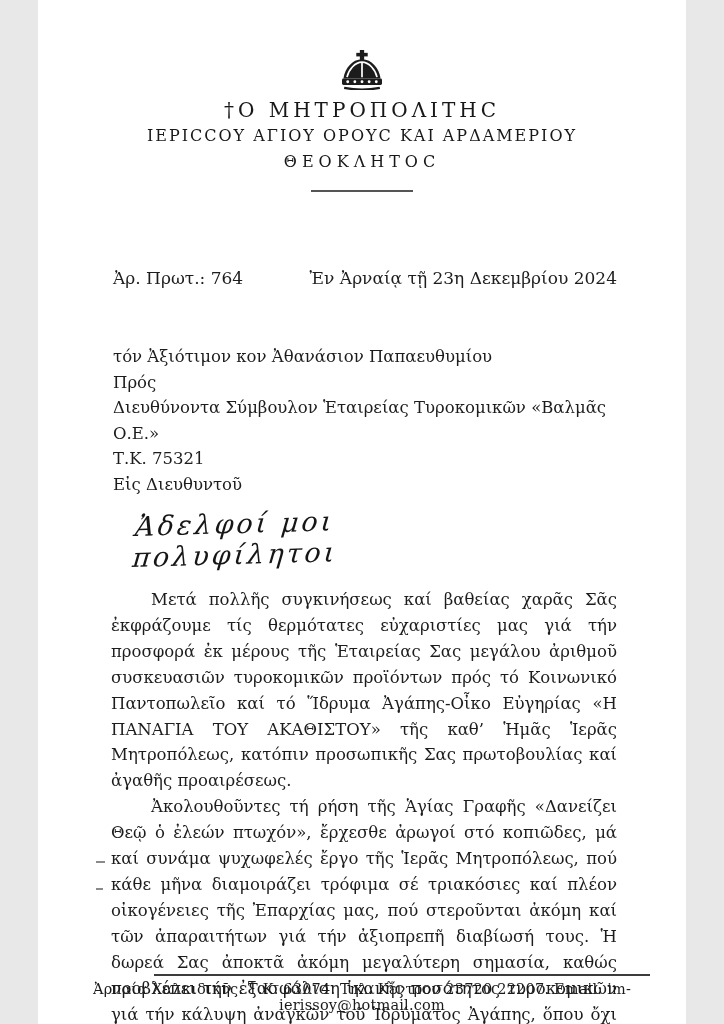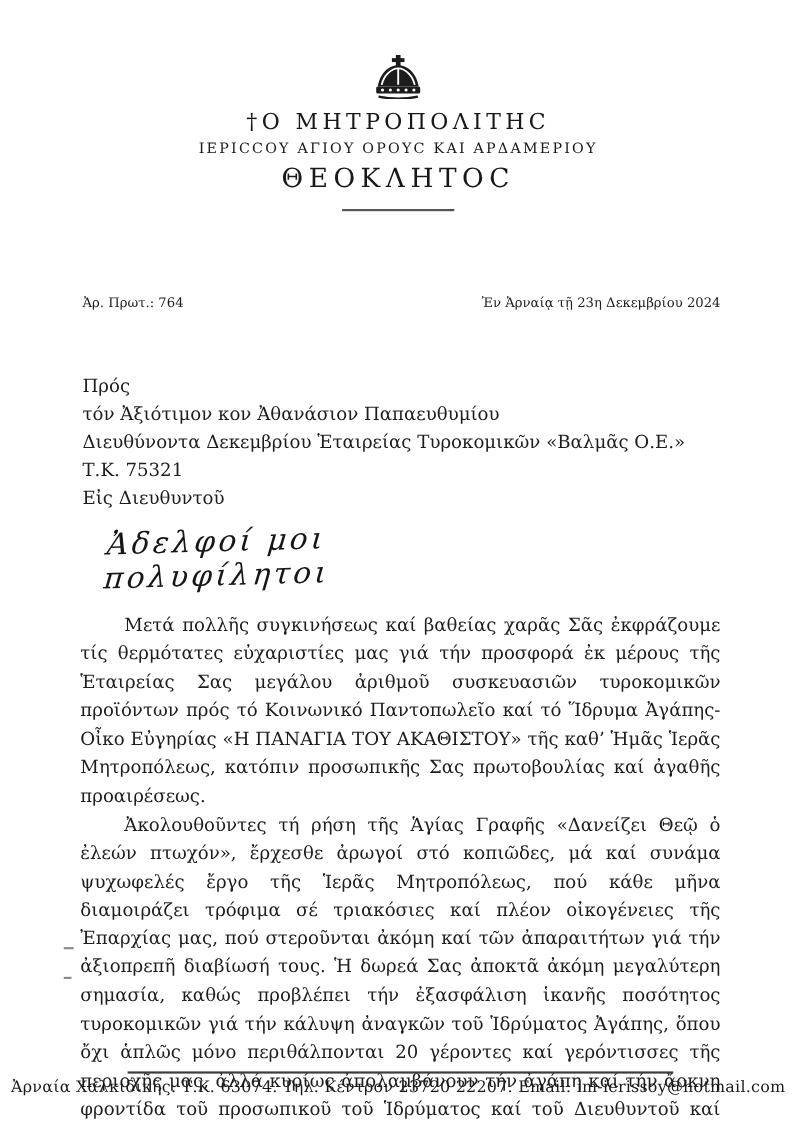--- a/index.html
+++ b/index.html
@@ -1,45 +1,45 @@
 <!DOCTYPE html>
 <html lang="el"><head>
 <meta charset="utf-8">
 <style>
   * { margin: 0; padding: 0; box-sizing: border-box; }
   html, body { background: #e8e8e8; }
   .page {
     position: relative;
-    width: 724px;
+    width: 648px;
     height: 1024px;
     margin: 0 auto;
     background: #ffffff;
     font-family: "DejaVu Serif", "Liberation Serif", serif;
     color: #1d1d1d;
     overflow: hidden;
   }
 
   
   .letterhead { text-align: center; padding-top: 50px; }
   .crown { display: inline-block; }
   .lh-line { line-height: 26px; font-weight: 500; color: #181818; }
   .lh-line1 { font-size: 20px; letter-spacing: 4px; margin-top: 3px; }
-  .lh-line2 { font-size: 13px; letter-spacing: 2px; text-align: center; }
-  .lh-line3 { font-size: 24px; letter-spacing: 5px; }
+  .lh-line2 { font-size: 16px; letter-spacing: 2px; text-align: center; }
+  .lh-line3 { font-size: 16px; letter-spacing: 5px; }
   .lh-rule {
     width: 102px; height: 0;
     border-top: 2px solid #555;
     margin: 15px auto 0 auto;
   }
 
   
   .ref-row {
     display: flex; justify-content: space-between;
     margin: 76px 69px 0 75px;
-    font-size: 12px;
+    font-size: 17px;
   }
 
   
   .recipient {
     margin: 56px 69px 0 75px;
     font-size: 16.5px;
     line-height: 25.5px;
   }
 
   
@@ -111,23 +111,23 @@
     <div class="lh-line lh-line3">ΘΕΟΚΛΗΤΟϹ</div>
     <div class="lh-rule"></div>
   </div>
 
   <div class="ref-row">
     <span>Ἀρ. Πρωτ.: 764</span>
     <span>Ἐν Ἀρναίᾳ τῇ 23η Δεκεμβρίου 2024</span>
   </div>
 
   <div class="recipient">
+    <div>τόν Ἀξιότιμον κον Ἀθανάσιον Παπαευθυμίου</div>
     <div>Πρός</div>
-    <div>τόν Ἀξιότιμον κον Ἀθανάσιον Παπαευθυμίου</div>
-    <div>Διευθύνοντα Δεκεμβρίου Ἑταιρείας Τυροκομικῶν «Βαλμᾶς Ο.Ε.»</div>
+    <div>Διευθύνοντα Σύμβουλον Ἑταιρείας Τυροκομικῶν «Βαλμᾶς Ο.Ε.»</div>
     <div>Τ.Κ. 75321</div>
     <div>Εἰς Διευθυντοῦ</div>
   </div>
 
   <div class="salutation">Ἀδελφοί μοι πολυφίλητοι</div>
 
   <div class="body-text">
     <p>Μετά πολλῆς συγκινήσεως καί βαθείας χαρᾶς Σᾶς ἐκφράζουμε τίς θερμότατες εὐχαριστίες μας γιά τήν προσφορά ἐκ μέρους τῆς Ἑταιρείας Σας μεγάλου ἀριθμοῦ συσκευασιῶν τυροκομικῶν προϊόντων πρός τό Κοινωνικό Παντοπωλεῖο καί τό Ἵδρυμα Ἀγάπης-Οἶκο Εὐγηρίας «Η ΠΑΝΑΓΙΑ ΤΟΥ ΑΚΑΘΙΣΤΟΥ» τῆς καθ’ Ἡμᾶς Ἱερᾶς Μητροπόλεως, κατόπιν προσωπικῆς Σας πρωτοβουλίας καί ἀγαθῆς προαιρέσεως.</p>
     <p>Ἀκολουθοῦντες τή ρήση τῆς Ἁγίας Γραφῆς «Δανείζει Θεῷ ὁ ἐλεών πτωχόν», ἔρχεσθε ἀρωγοί στό κοπιῶδες, μά καί συνάμα ψυχωφελές ἔργο τῆς Ἱερᾶς Μητροπόλεως, πού κάθε μῆνα διαμοιράζει τρόφιμα σέ τριακόσιες καί πλέον οἰκογένειες τῆς Ἐπαρχίας μας, πού στεροῦνται ἀκόμη καί τῶν ἀπαραιτήτων γιά τήν ἀξιοπρεπῆ διαβίωσή τους. Ἡ δωρεά Σας ἀποκτᾶ ἀκόμη μεγαλύτερη σημασία, καθώς προβλέπει τήν ἐξασφάλιση ἱκανῆς ποσότητος τυροκομικῶν γιά τήν κάλυψη ἀναγκῶν τοῦ Ἱδρύματος Ἀγάπης, ὅπου ὄχι ἁπλῶς μόνο περιθάλπονται 20 γέροντες καί γερόντισσες τῆς περιοχῆς μας, ἀλλά κυρίως ἀπολαμβάνουν τήν ἀγάπη καί τήν ἄοκνη φροντίδα τοῦ προσωπικοῦ τοῦ Ἱδρύματος καί τοῦ Διευθυντοῦ καί Πρωτοσυγκέλλου τῆς Ἱερᾶς Μητροπόλεως Παν. Ἀρχιμ. π. Δωροθέου Ζέρβα. Καί τώρα, Σεῖς, μέ τήν προσφορά Σας γίνεσθε συμμέτοχοι καί συμπαραστάτες τῆς ὅλης αὐτῆς προσπάθειας.</p>
   </div>

